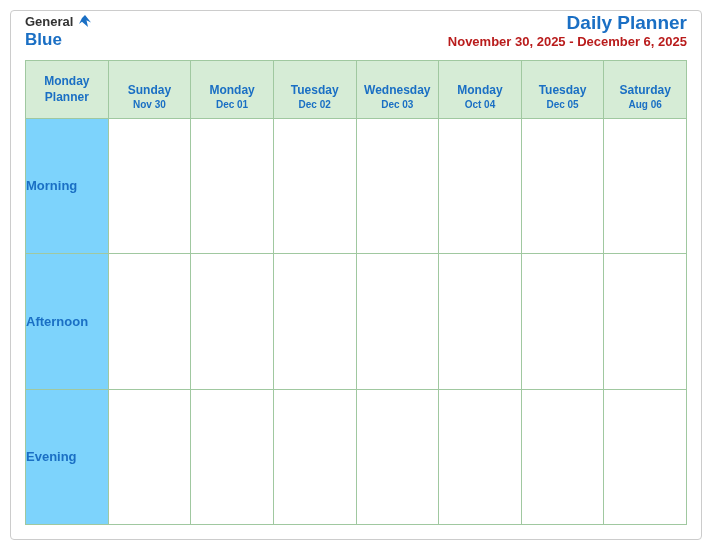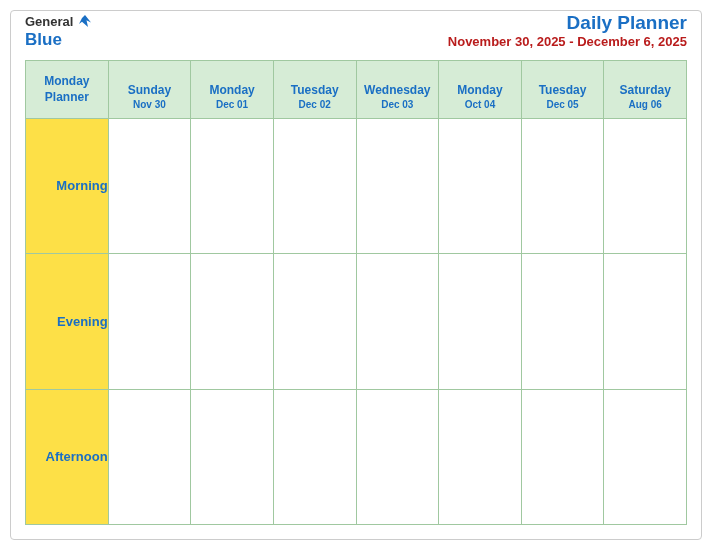--- a/index.html
+++ b/index.html
@@ -97,25 +97,25 @@
       font-weight: bold;
       display: block;
     }
     .calendar-table tbody td {
       background: #fff;
       height: 105px;
       vertical-align: middle;
       text-align: center;
     }
     .calendar-table tbody td.row-label {
-      background: #fde047;
+      background: #7dd3fc;
       font-size: 13px;
       font-weight: bold;
       color: #1a6fc4;
-      text-align: right;
+      text-align: left;
       vertical-align: middle;
     }
     .header-cell-planner {
       font-size: 12px;
       font-weight: bold;
       color: #1a6fc4;
       line-height: 1.4;
     }
   </style>
 </head>
@@ -185,31 +185,31 @@
         <td class="row-label">Morning</td>
         <td></td>
         <td></td>
         <td></td>
         <td></td>
         <td></td>
         <td></td>
         <td></td>
       </tr>
       <tr>
+        <td class="row-label">Afternoon</td>
+        <td></td>
+        <td></td>
+        <td></td>
+        <td></td>
+        <td></td>
+        <td></td>
+        <td></td>
+      </tr>
+      <tr>
         <td class="row-label">Evening</td>
-        <td></td>
-        <td></td>
-        <td></td>
-        <td></td>
-        <td></td>
-        <td></td>
-        <td></td>
-      </tr>
-      <tr>
-        <td class="row-label">Afternoon</td>
         <td></td>
         <td></td>
         <td></td>
         <td></td>
         <td></td>
         <td></td>
         <td></td>
       </tr>
     </tbody>
   </table>

